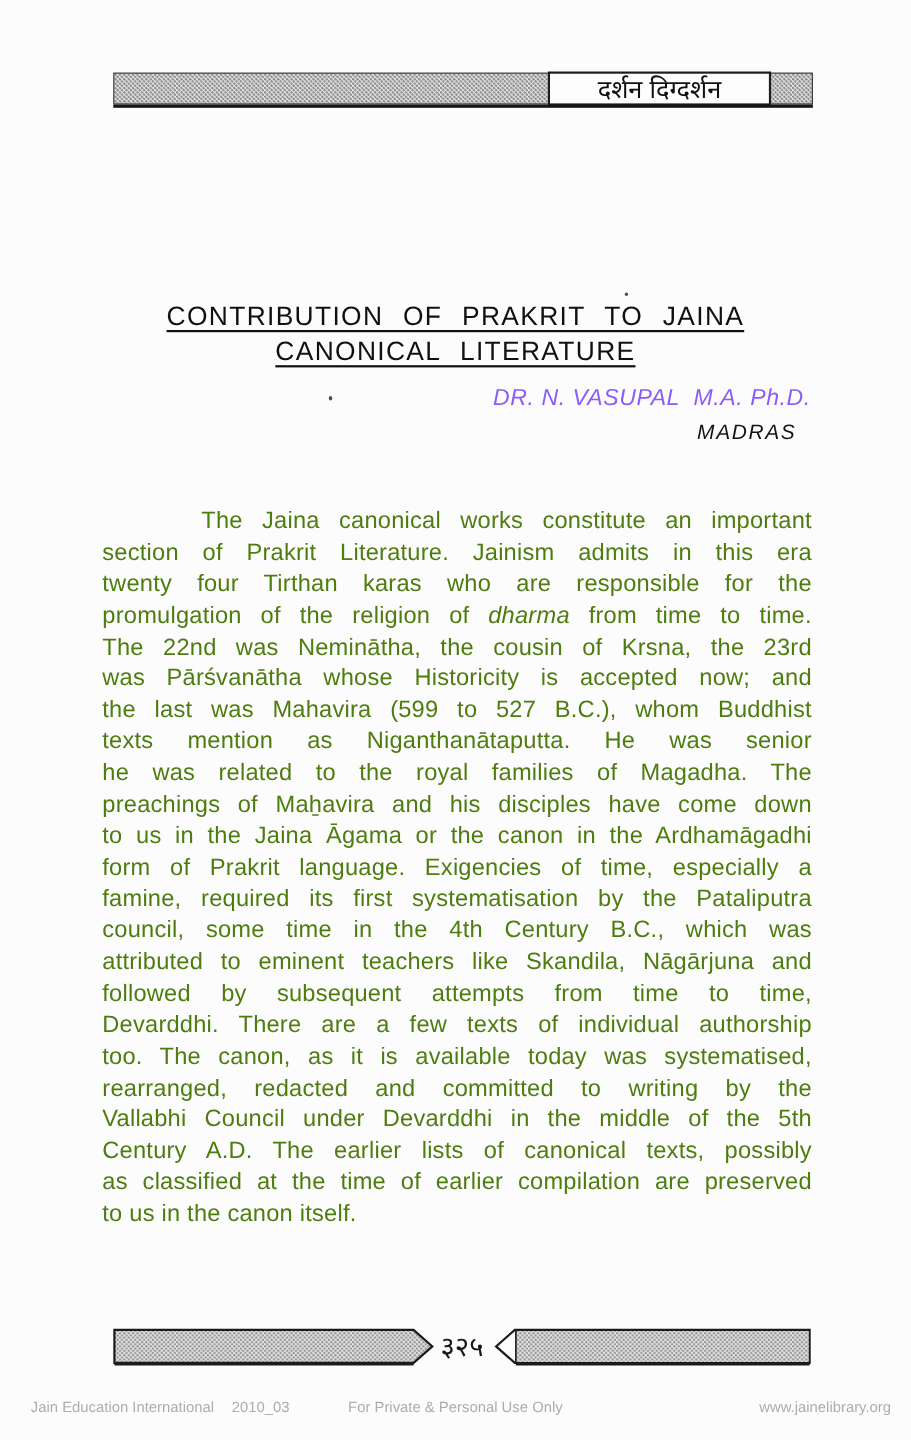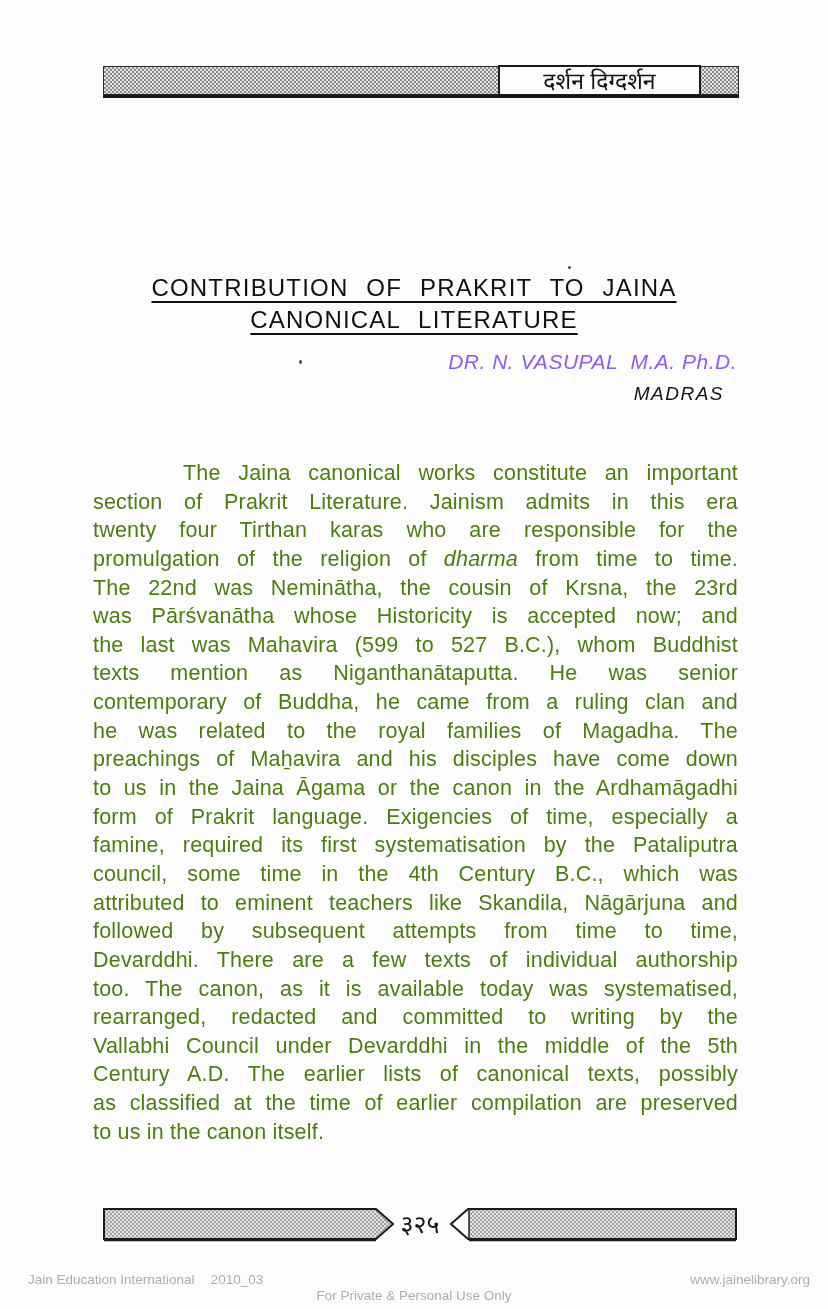--- a/index.html
+++ b/index.html
@@ -69,21 +69,21 @@
   .body-line.last  { text-align-last:left; white-space:normal; }
 
   
   .footer-band { position:absolute; left:100px; top:1203px; }
 
   
   .imprint { position:absolute; top:1272px; left:0; width:100%;
     font-size:13.5px; color:#adadad; }
   .imprint .left   { position:absolute; left:28px; top:0; }
   .imprint .code   { margin-left:16px; }
-  .imprint .center { position:absolute; left:0; right:0; top:16px; text-align:center; }
+  .imprint .center { position:absolute; left:0; right:0; top:0; text-align:center; }
   .imprint .right  { position:absolute; right:18px; top:0;margin-left:46px; }
 
   
   .speck { position:absolute; background:#4a4a4a; border-radius:50%; }
   .speck.s1 { left:568px; top:266px; width:3px; height:3px; }
   .speck.s2 { left:299px; top:360px; width:3px; height:4px; }
 </style>
 </head>
 <body>
 
@@ -108,21 +108,20 @@
 
   <div class="body-text">
       <div class="body-line first">The Jaina canonical works constitute an important</div>
       <div class="body-line">section of Prakrit Literature.  Jainism admits in this era</div>
       <div class="body-line">twenty four Tirthan karas who are responsible for the</div>
       <div class="body-line">promulgation of the religion of <i>dharma</i> from time to time.</div>
       <div class="body-line">The 22nd was Neminātha, the cousin of Krsna, the 23rd</div>
       <div class="body-line">was Pārśvanātha whose Historicity is accepted now; and</div>
       <div class="body-line">the last was Mahavira (599 to 527 B.C.), whom Buddhist</div>
       <div class="body-line">texts mention as Niganthanātaputta.  He was senior</div>
-      <div class="body-line">contemporary of Buddha, he came from a ruling clan and</div>
       <div class="body-line">he was related to the royal families of Magadha.  The</div>
       <div class="body-line">preachings of Maẖavira and his disciples have come down</div>
       <div class="body-line">to us in the Jaina Āgama or the canon in the Ardhamāgadhi</div>
       <div class="body-line">form of Prakrit language.  Exigencies of time, especially a</div>
       <div class="body-line">famine, required its first systematisation by the Pataliputra</div>
       <div class="body-line">council, some time in the 4th Century B.C., which was</div>
       <div class="body-line">attributed to eminent teachers like Skandila, Nāgārjuna and</div>
       <div class="body-line">followed by subsequent attempts from time to time,</div>
       <div class="body-line">Devarddhi.  There are a few texts of individual authorship</div>
       <div class="body-line">too.  The canon, as it is available today was systematised,</div>

